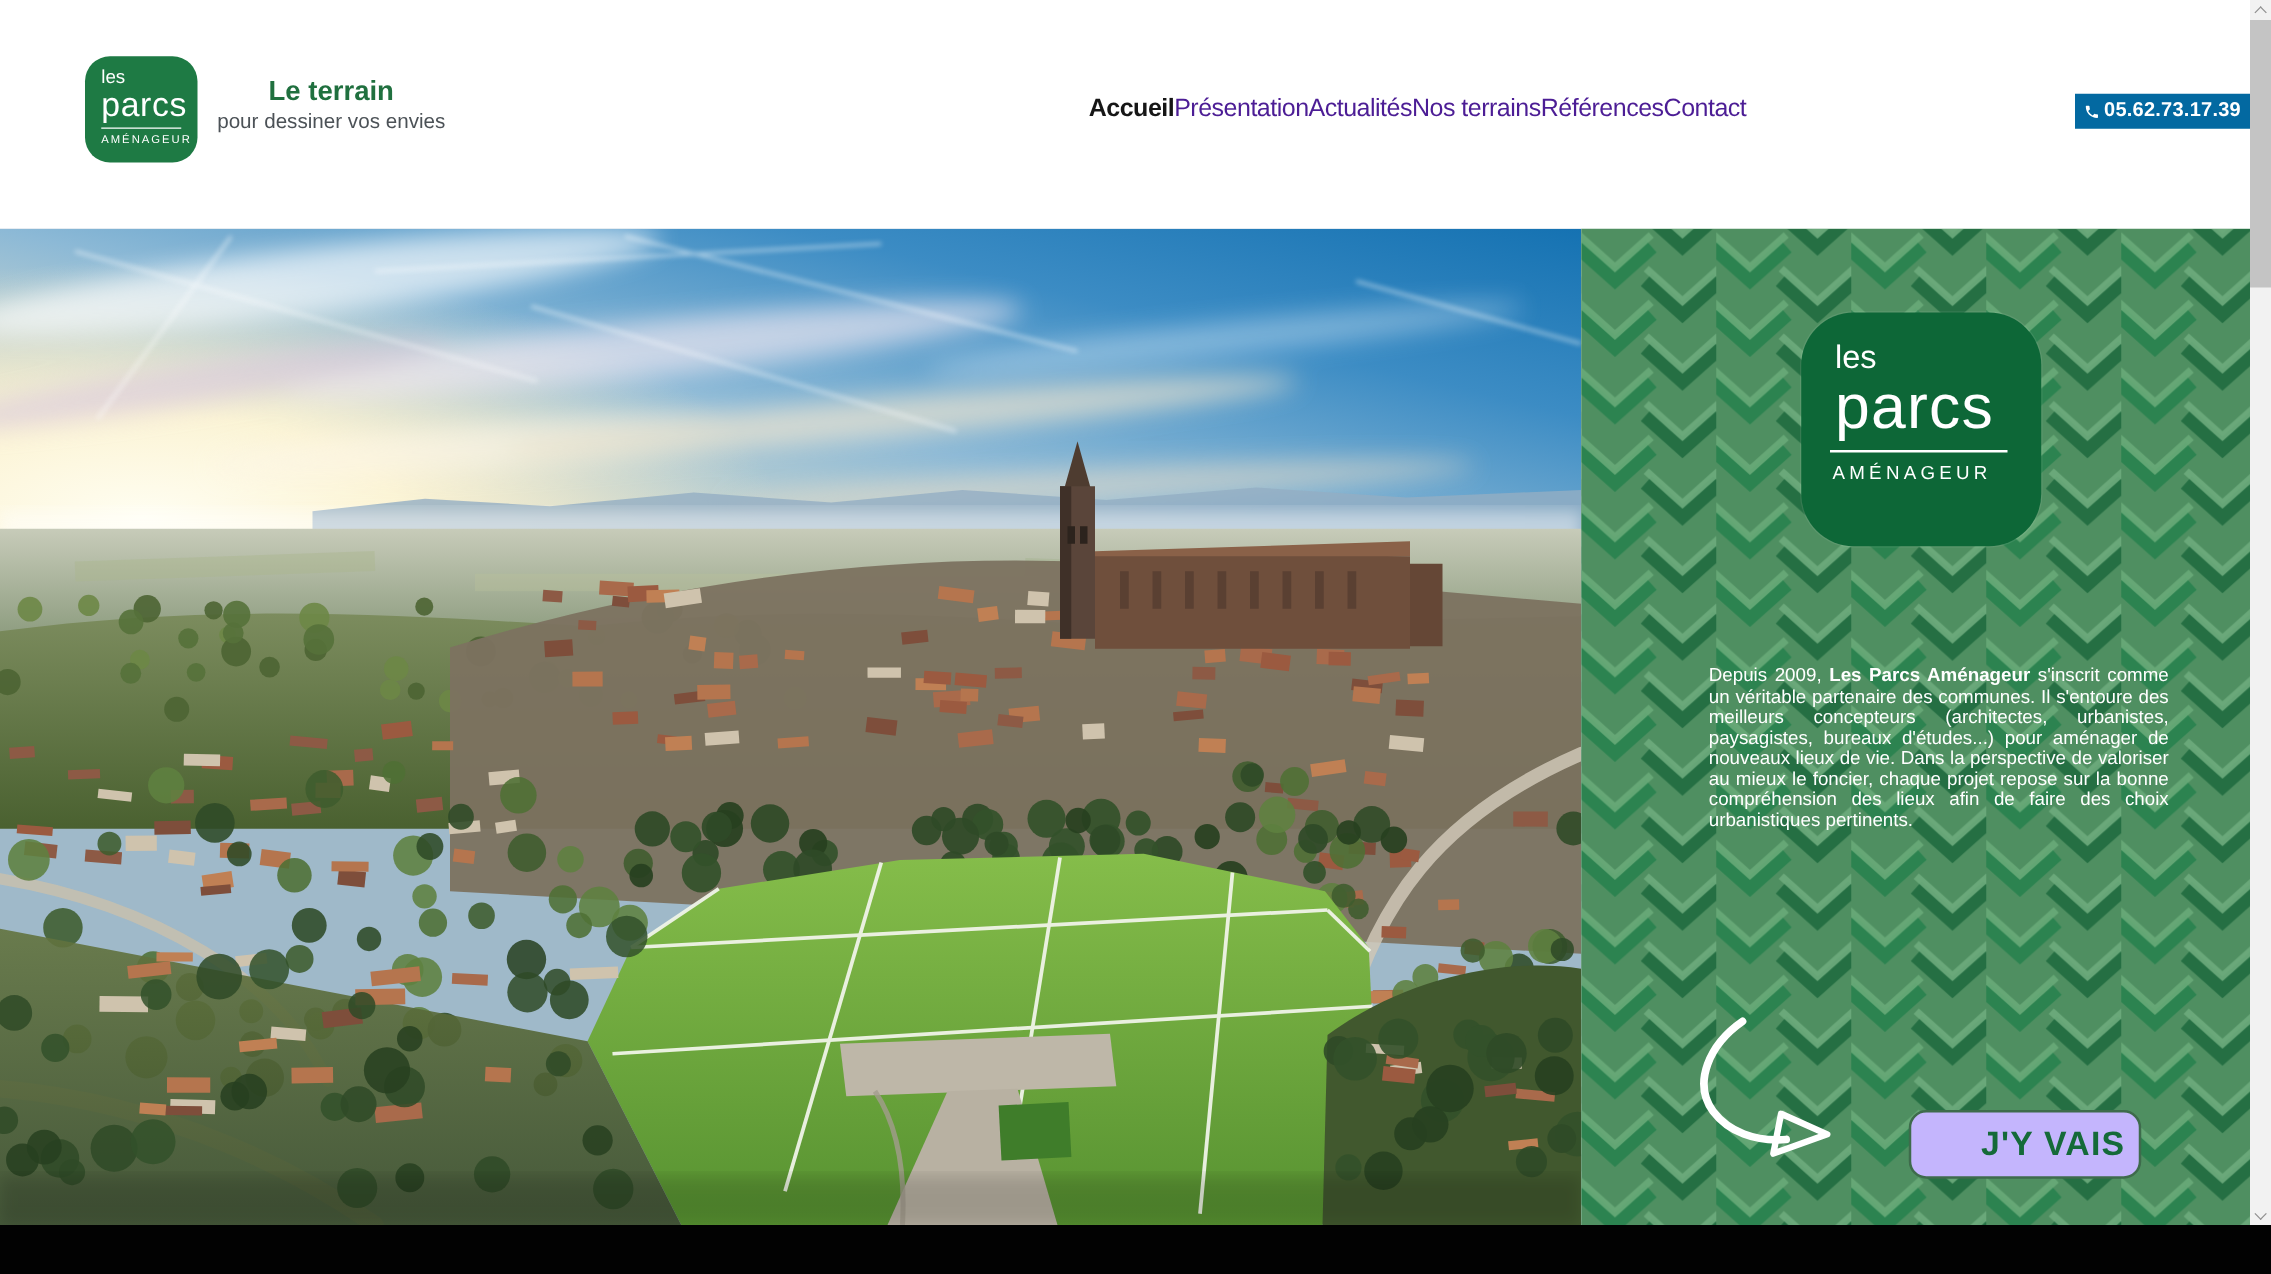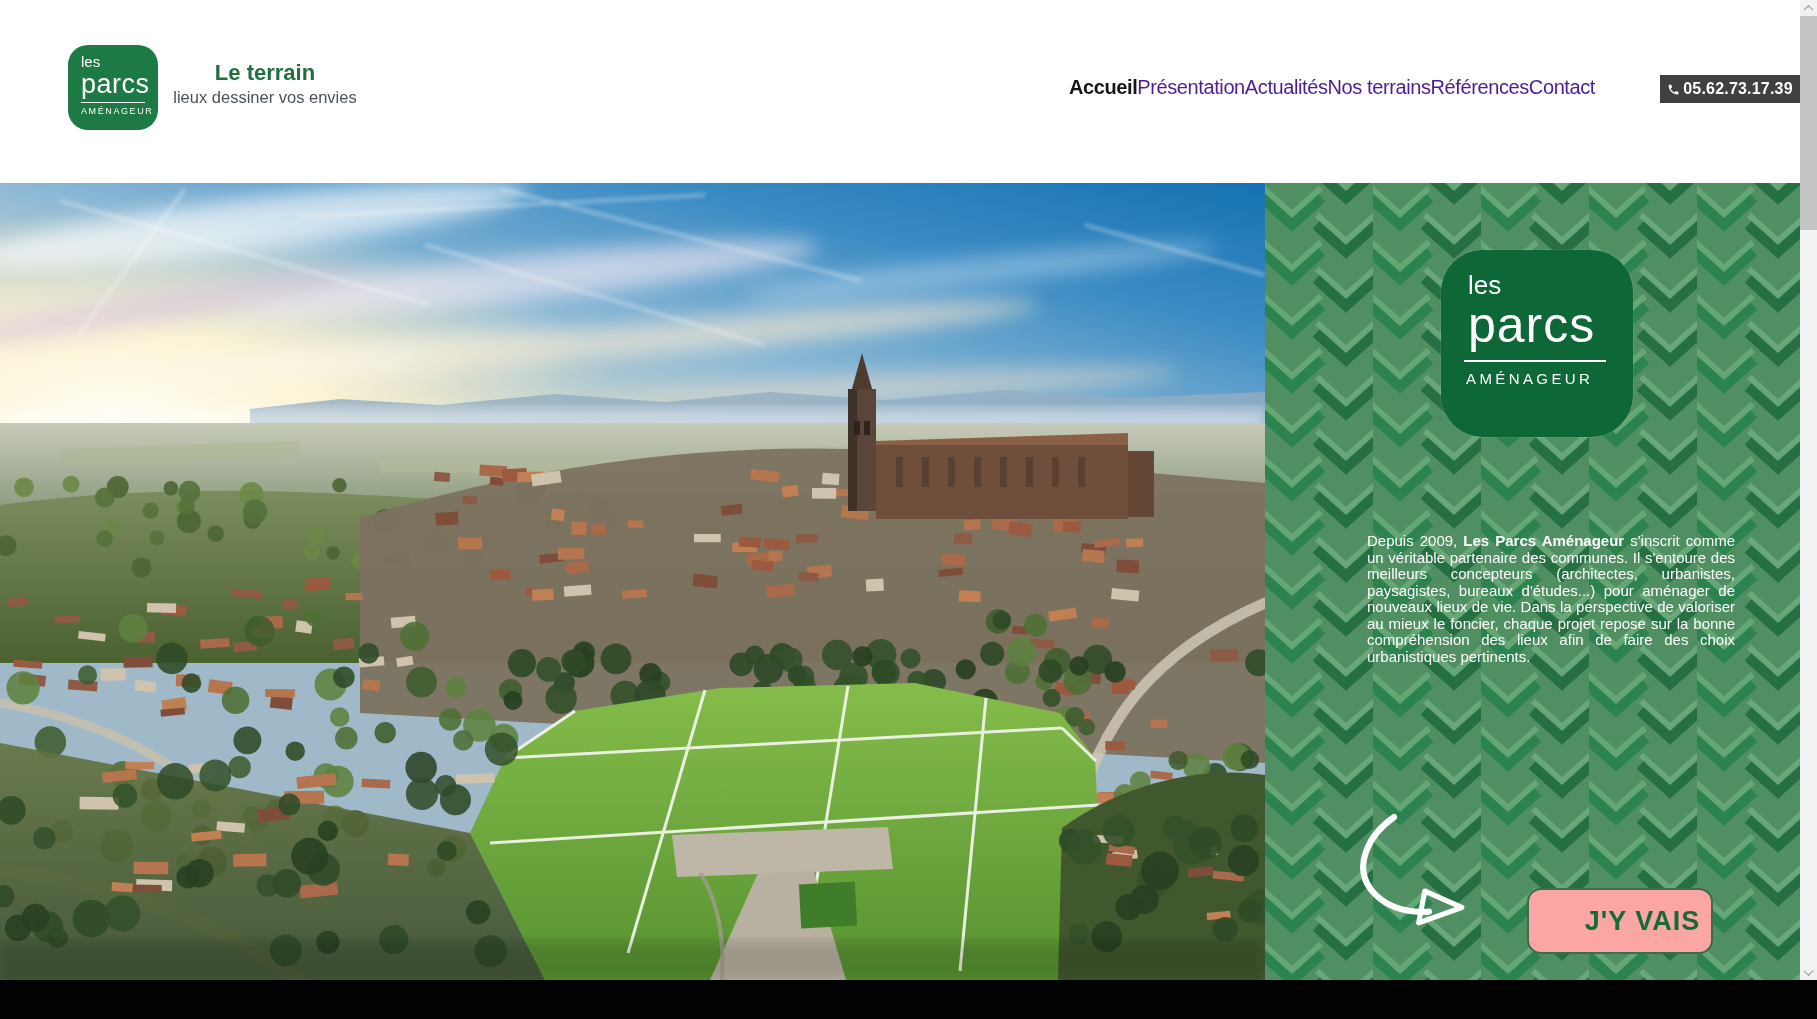--- a/index.html
+++ b/index.html
@@ -14,28 +14,28 @@
     background:#1e7a44;border-radius:20px;color:#fff;padding:9px 12px 0 13px;
   }
   .logo-les{font-size:15px;line-height:1.1;}
   .logo-parcs{font-size:27px;line-height:1.02;letter-spacing:.5px;}
   .logo-line{border:none;border-top:1.5px solid #fff;margin:4px 0 3px 0;width:64px;}
   .logo-amenageur{font-size:9px;letter-spacing:1.6px;white-space:nowrap;}
   .tagline{position:absolute;left:165px;top:60px;width:200px;text-align:center;}
   .tagline-bold{color:#20703f;font-weight:bold;font-size:22px;}
   .tagline-rest{color:#4c5257;font-size:16.5px;margin-top:2px;}
   .nav{
-    position:absolute;left:840px;top:76px;width:755px;display:flex;
-    justify-content:flex-end;align-items:center;font-size:20px;letter-spacing:-0.4px;
+    position:absolute;left:871px;top:76px;width:755px;display:flex;
+    justify-content:flex-start;align-items:center;font-size:20px;letter-spacing:-0.4px;
   }
   .nav a{color:#4c1d95;text-decoration:none;cursor:pointer;white-space:nowrap;}
   .nav a.active{color:#161616;font-weight:bold;}
   .phone-badge{
     position:absolute;left:1660px;top:75px;width:140px;height:28px;box-sizing:border-box;
-    background:#404040;color:#fff;font-weight:bold;font-size:16px;letter-spacing:.2px;
+    background:#0369a1;color:#fff;font-weight:bold;font-size:16px;letter-spacing:.2px;
     display:flex;align-items:center;justify-content:center;gap:3px;cursor:pointer;
   }
   .phone-badge svg{flex:0 0 auto;}
   
   .hero{position:absolute;left:0;top:183px;width:1817px;height:797px;}
   .hero-photo{position:absolute;left:0;top:0;width:1265px;height:797px;overflow:hidden;background:#9fb9c9;}
   
   .panel{position:absolute;left:1265px;top:0;width:535px;height:797px;background:#4f8f61;overflow:hidden;}
   .panel-pattern{position:absolute;left:0;top:0;width:100%;height:100%;}
   .panel-logo{
@@ -47,22 +47,22 @@
   .panel-logo .p-parcs{font-size:50px;line-height:1.04;letter-spacing:1px;}
   .panel-logo .p-line{border:none;border-top:2px solid #fff;margin:9px 0 8px -4px;width:142px;}
   .panel-logo .p-amenageur{font-size:15px;letter-spacing:3.4px;white-space:nowrap;margin-left:-2px;}
   .panel-paragraph{
     position:absolute;left:102px;top:335px;width:368px;color:#fff;
     font-size:15px;line-height:1.1;text-align:justify;
   }
   .panel-paragraph b{font-weight:bold;}
   .panel-arrow{position:absolute;left:78px;top:630px;width:138px;height:115px;}
   .cta-button{
-    position:absolute;left:262px;top:705px;width:186px;height:66px;box-sizing:border-box;
-    background:#fca5a5;border:2.5px solid #3e6b4c;border-radius:14px;
+    position:absolute;left:262px;top:705px;width:186px;height:55px;box-sizing:border-box;
+    background:#c4b5fd;border:2.5px solid #3e6b4c;border-radius:14px;
     color:#156a39;font-size:27px;font-weight:bold;letter-spacing:1px;
     display:flex;align-items:center;justify-content:center;cursor:pointer;
     font-family:"Liberation Sans",sans-serif;
     padding-left:45px;
   }
   
   .black-bar{position:absolute;left:0;top:980px;width:1817px;height:39px;background:#020202;}
   .scrollbar{position:absolute;left:1800px;top:0;width:17px;height:980px;background:#f2f2f2;}
   .sb-btn{position:absolute;left:0;width:17px;height:16px;display:flex;align-items:center;justify-content:center;cursor:pointer;}
   .sb-up{top:0;}
@@ -77,21 +77,21 @@
 
 <div class="header">
   <div class="logo-badge">
     <div class="logo-les">les</div>
     <div class="logo-parcs">parcs</div>
     <hr class="logo-line">
     <div class="logo-amenageur">AMÉNAGEUR</div>
   </div>
   <div class="tagline">
     <div class="tagline-bold">Le terrain</div>
-    <div class="tagline-rest">lieux dessiner vos envies</div>
+    <div class="tagline-rest">pour dessiner vos envies</div>
   </div>
   <nav class="nav">
     <a class="active">Accueil</a>
     <a>Présentation</a>
     <a>Actualités</a>
     <a>Nos terrains</a>
     <a>Références</a>
     <a>Contact</a>
   </nav>
   <div class="phone-badge">

